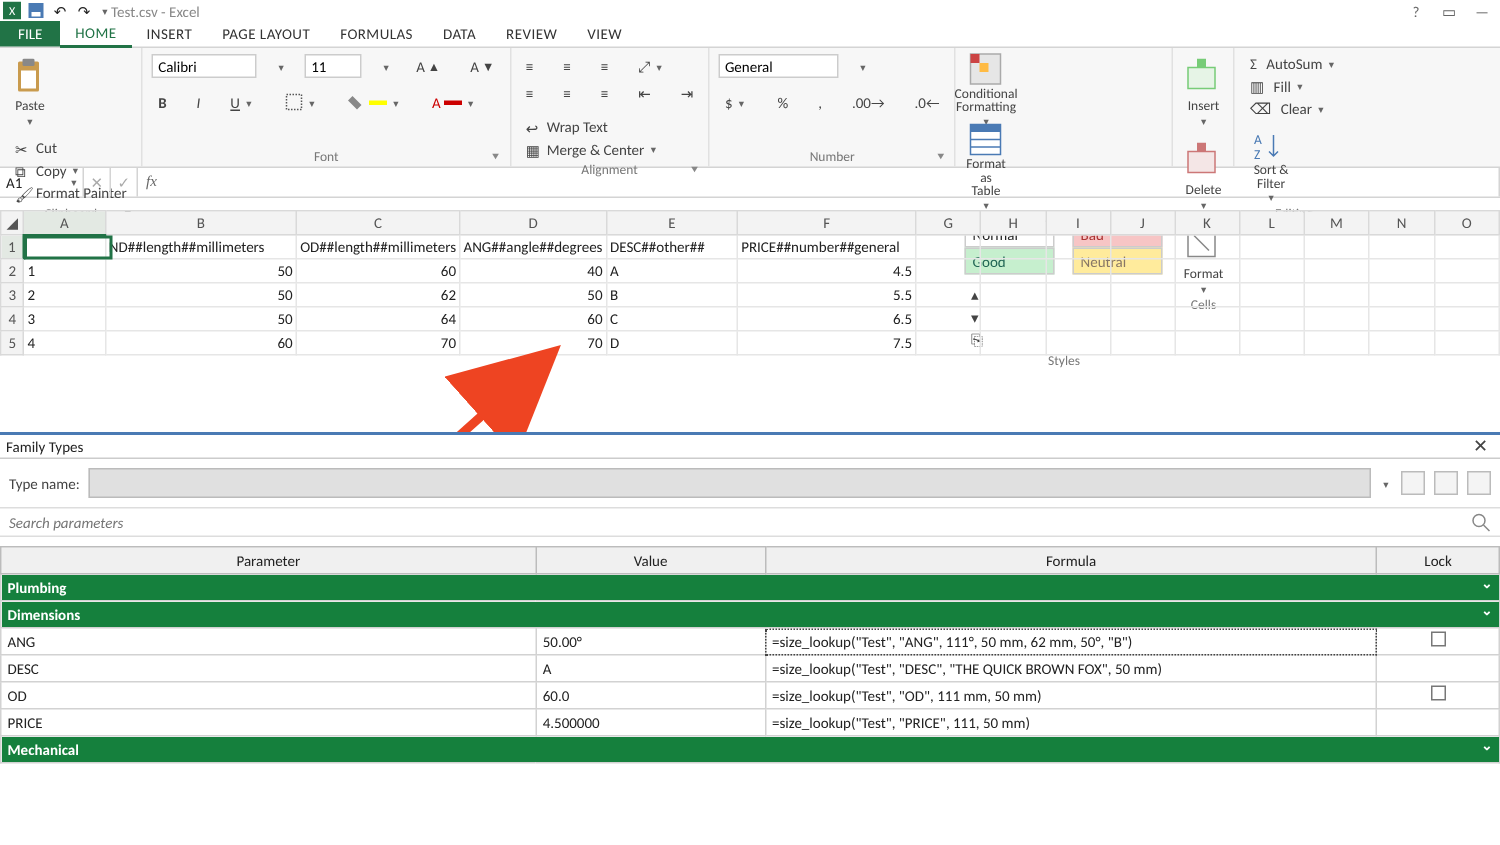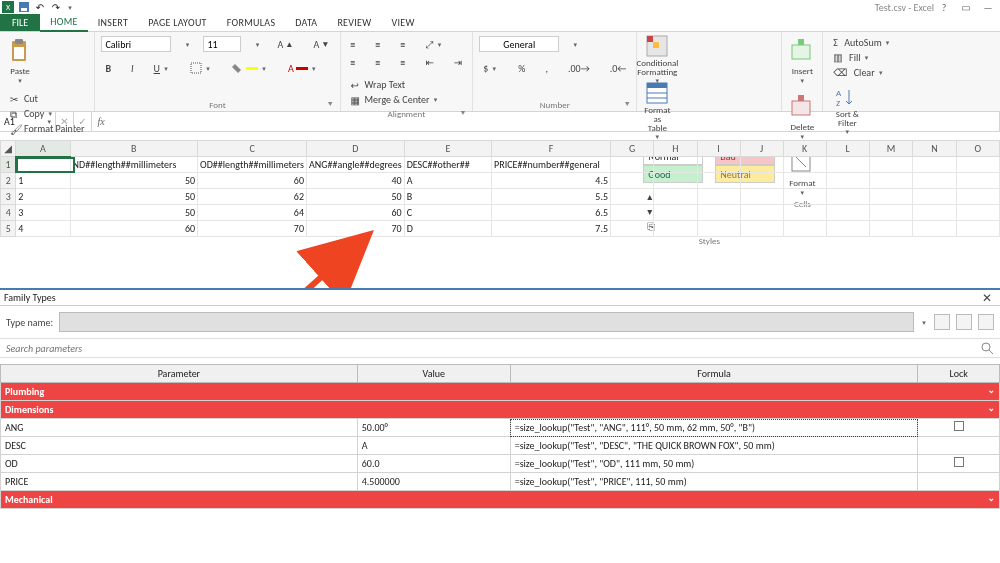--- a/index.html
+++ b/index.html
@@ -2,21 +2,21 @@
 <html><head>
 <meta charset="utf-8">
 <style>
 * { margin: 0; padding: 0; box-sizing: border-box; font-family: Calibri, "Segoe UI", Arial, sans-serif; }
 body { background: #fff; width: 1000px; height: 563px; overflow: hidden; font-size: 11px; color: #222; }
 
 
 .titlebar { height: 14px; background: #fff; display: flex; align-items: center; padding: 0 2px; }
 .titlebar .qat { display: flex; gap: 4px; align-items: center; }
 .titlebar .qat .ic { width: 12px; height: 12px; display: flex; align-items: center; justify-content: center; font-size: 10px; }
-.titlebar .title { flex: 1; text-align: right; color: #888; font-size: 10px; }
+.titlebar .title { flex: 1; text-align: left; color: #888; font-size: 10px; }
 .titlebar .wincontrols { display: flex; gap: 2px; }
 .titlebar .wincontrols span { width: 20px; text-align: center; color: #666; font-size: 10px; }
 
 
 .tabs { height: 18px; display: flex; align-items: flex-end; background: #fff; border-bottom: 1px solid #d4d4d4; }
 .tabs .file { background: #217346; color: #fff; padding: 2px 12px; font-size: 10px; }
 .tabs .tab { padding: 2px 10px; font-size: 10px; color: #333; text-transform: uppercase; letter-spacing: .3px; }
 .tabs .tab.active { color: #217346; border-bottom: 2px solid #217346; margin-bottom: -1px; }
 
 
@@ -29,21 +29,21 @@
 .col { display: flex; flex-direction: column; gap: 0px; }
 .vsplit { display: flex; flex-direction: row; gap: 6px; }
 .bigbtn { width: 28px; height: 50px; display: flex; flex-direction: column; align-items: center; justify-content: flex-end; font-size: 9px; color: #444; }
 .bigbtn .bigic { width: 24px; height: 26px; }
 .btn { padding: 1px 4px; font-size: 10px; color: #444; display: flex; align-items: center; gap: 2px; }
 .smic { width: 12px; height: 12px; display: inline-block; }
 .dd { width: 8px; font-size: 7px; color: #666; text-align: center; }
 .inputfont { border: 1px solid #ccc; background: #fff; height: 16px; font-size: 10px; padding: 0 3px; }
 .fontname { width: 70px; }
 .fontsize { width: 38px; }
-.fmtsel { width: 80px; text-align: center; }
+.fmtsel { width: 80px; }
 .stylecell { width: 60px; height: 18px; border: 1px solid #ccc; display: flex; align-items: center; padding: 0 4px; font-size: 10px; }
 .normal { background: #fff; }
 .bad { background: #f7c5c5; color: #a33; }
 .good { background: #c6efce; color: #265; }
 .neutral { background: #ffeb9c; color: #876; }
 
 
 .fbar { height: 20px; border-bottom: 1px solid #d4d4d4; display: flex; align-items: stretch; }
 .namebox { width: 56px; border-right: 1px solid #d4d4d4; display: flex; align-items: center; padding: 0 4px; font-size: 10px; }
 .namebox .dd2 { margin-left: auto; font-size: 7px; color: #666; }
@@ -85,21 +85,21 @@
 .typename-input { flex: 1; height: 20px; background: #e0e0e0; border: 1px solid #bbb; }
 .dlgicons { display: flex; gap: 6px; }
 .dlgicons .di { width: 16px; height: 16px; border: 1px solid #bbb; background: #f4f4f4; }
 .search { display: flex; align-items: center; padding: 2px 6px; border-top: 1px solid #ddd; border-bottom: 1px solid #ddd; }
 .search input { flex: 1; border: none; font-size: 10px; font-style: italic; color: #888; outline: none; }
 .search .sic { width: 14px; height: 14px; }
 
 .ftable { width: 100%; border-collapse: collapse; font-size: 10px; }
 .ftable th { background: #f0f0f0; border: 1px solid #bcbcbc; font-weight: normal; padding: 2px 4px; }
 .ftable td { border: 1px solid #d2d2d2; padding: 2px 4px; height: 14px; }
-.ftable tr.catrow td { background: #ef4444; color: #fff; font-weight: bold; position: relative; }
+.ftable tr.catrow td { background: #15803d; color: #fff; font-weight: bold; position: relative; }
 .ftable tr.catrow td .exp { position: absolute; right: 4px; top: 1px; color: #fff; font-size: 9px; }
 .lockcell { text-align: center; }
 .lockbox { display: inline-block; width: 10px; height: 10px; border: 1px solid #777; background: #fff; }
 .selcell { outline: 1px dotted #444; outline-offset: -1px; }
 .colparam { width: 350px; }
 .colval { width: 150px; }
 .colform { width: 400px; }
 .collock { width: 80px; }
 
 svg { display: block; }

